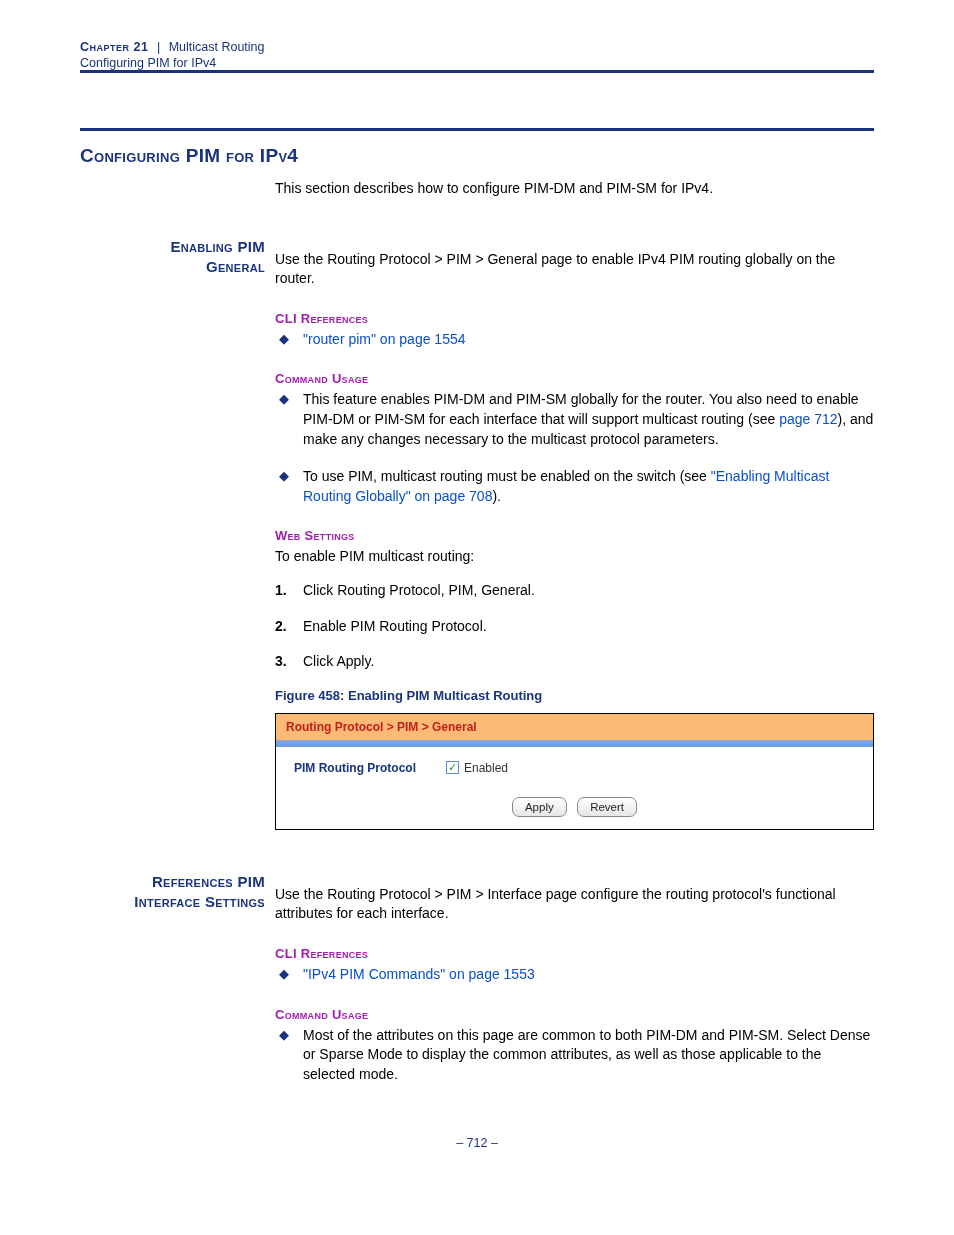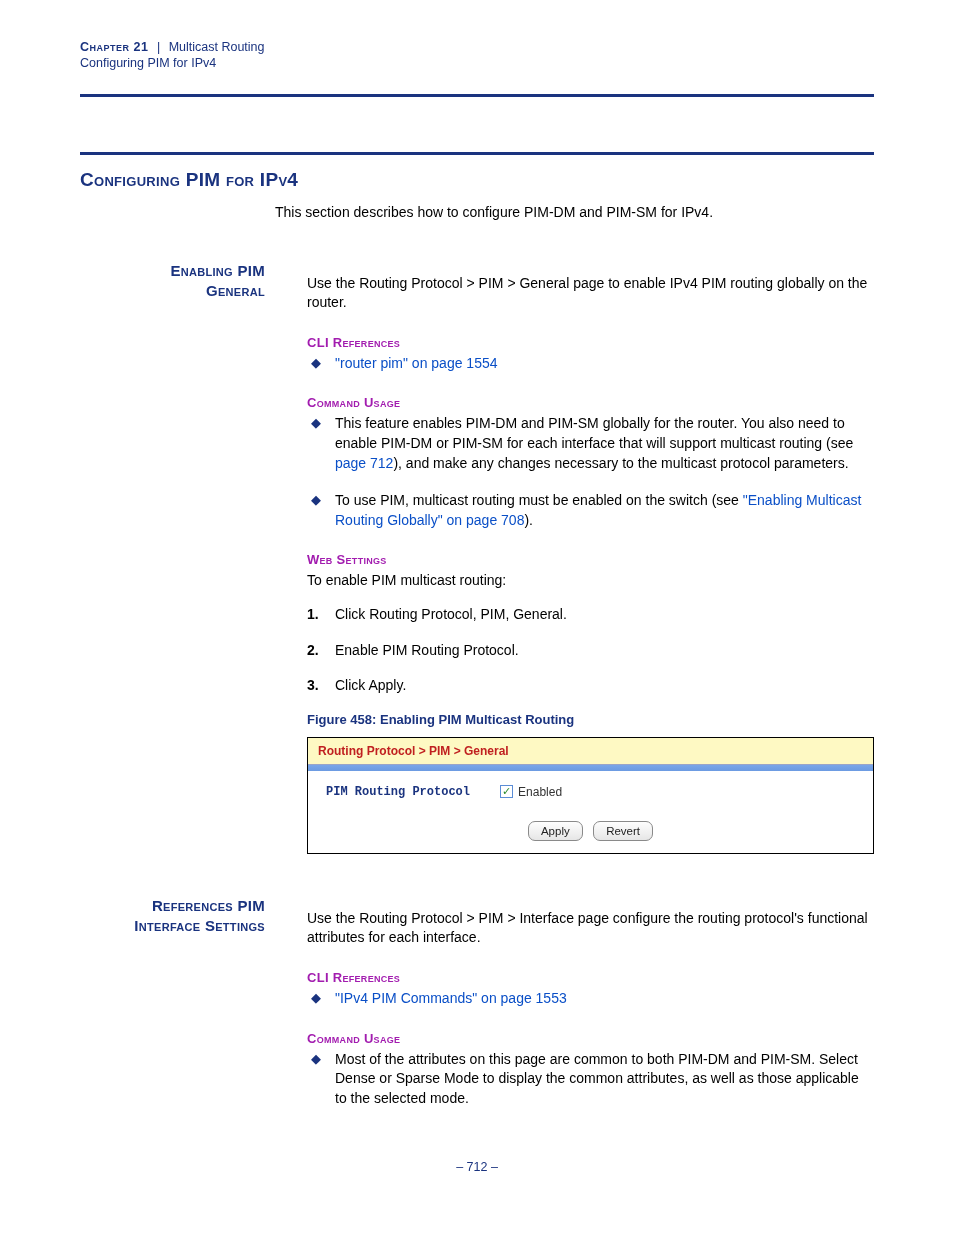--- a/index.html
+++ b/index.html
@@ -8,21 +8,21 @@
     background: #fff;
     width: 954px;
     margin: 0 auto;
     color: #000;
   }
   .page {
     padding: 40px 80px 50px 80px;
   }
   .chapter-header {
     font-size: 12.5px;
-    padding-bottom: 24px;
+    padding-bottom: 0;
     border-bottom: 3px solid #1a337f;
     margin-bottom: 55px;
   }
   .chapter-line1 .chap { color: #1a337f; font-weight: bold; font-variant: small-caps; letter-spacing: 0.5px; }
   .chapter-line1 .sep { color: #1a337f; margin: 0 5px; }
   .chapter-line1 .title { color: #1a337f; }
   .chapter-line2 { color: #1a337f; font-size: 12.5px; margin-top: 2px; }
 
   .hr-top { border-top: 3px solid #1a337f; height:0; margin-bottom: 14px; }
 
@@ -39,21 +39,20 @@
   }
   .body-text {
     font-size: 14px;
     line-height: 1.4;
     color: #000;
   }
 
   .row {
     display: flex;
     margin-top: 38px;
-    gap: 32px;
   }
   .sidelabel {
     width: 195px;
     flex: 0 0 195px;
     text-align: right;
     padding-right: 10px;
     color: #1a337f;
     font-weight: bold;
     font-size: 15px;
     font-variant: small-caps;
@@ -126,26 +125,26 @@
     width: 100%;
     background: #fff;
   }
   .fig-breadcrumb {
     border-bottom: 1px solid #9aa5c8;
     padding: 6px 10px;
     font-family: Arial, sans-serif;
     font-size: 12px;
     font-weight: bold;
     color: #c02020;
-    background: #fef9c3;
+    background: #fdba74;
   }
   .fig-bluebar { height: 6px; background: linear-gradient(#7aa6e8,#6c9be2); }
   .fig-body { padding: 14px 18px 14px 18px; }
   .fig-row { display: flex; align-items: center; gap: 30px; }
-  .fig-label { font-family: Liberation Mono, monospace; font-size: 12px; font-weight: bold; color: #1a337f; }
+  .fig-label { font-family: Liberation Sans, sans-serif; font-size: 12px; font-weight: bold; color: #1a337f; }
   .fig-check { display: inline-flex; align-items: center; gap: 5px; font-family: Arial, sans-serif; font-size: 12px; color: #333; }
   .fig-check .box {
     width: 13px; height: 13px; border: 1px solid #5b8dd6; background: #fff;
     display: inline-flex; align-items: center; justify-content: center;
     font-size: 11px; color: #2a8a2a; line-height: 1;
   }
   .fig-btnrow { text-align: center; padding: 8px 0 12px 0; }
   .fig-btn {
     display: inline-block;
     border: 1px solid #8a8a8a;

